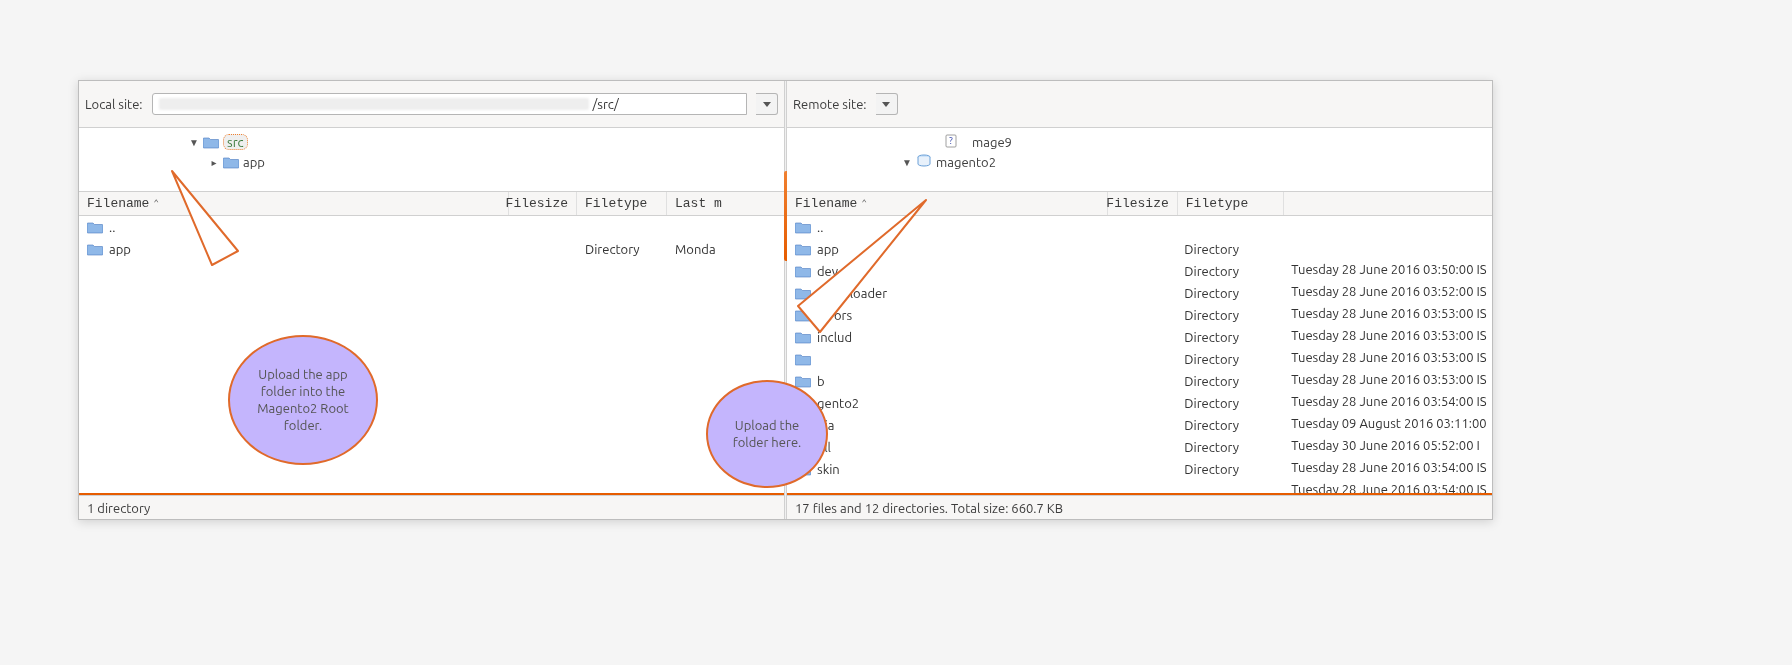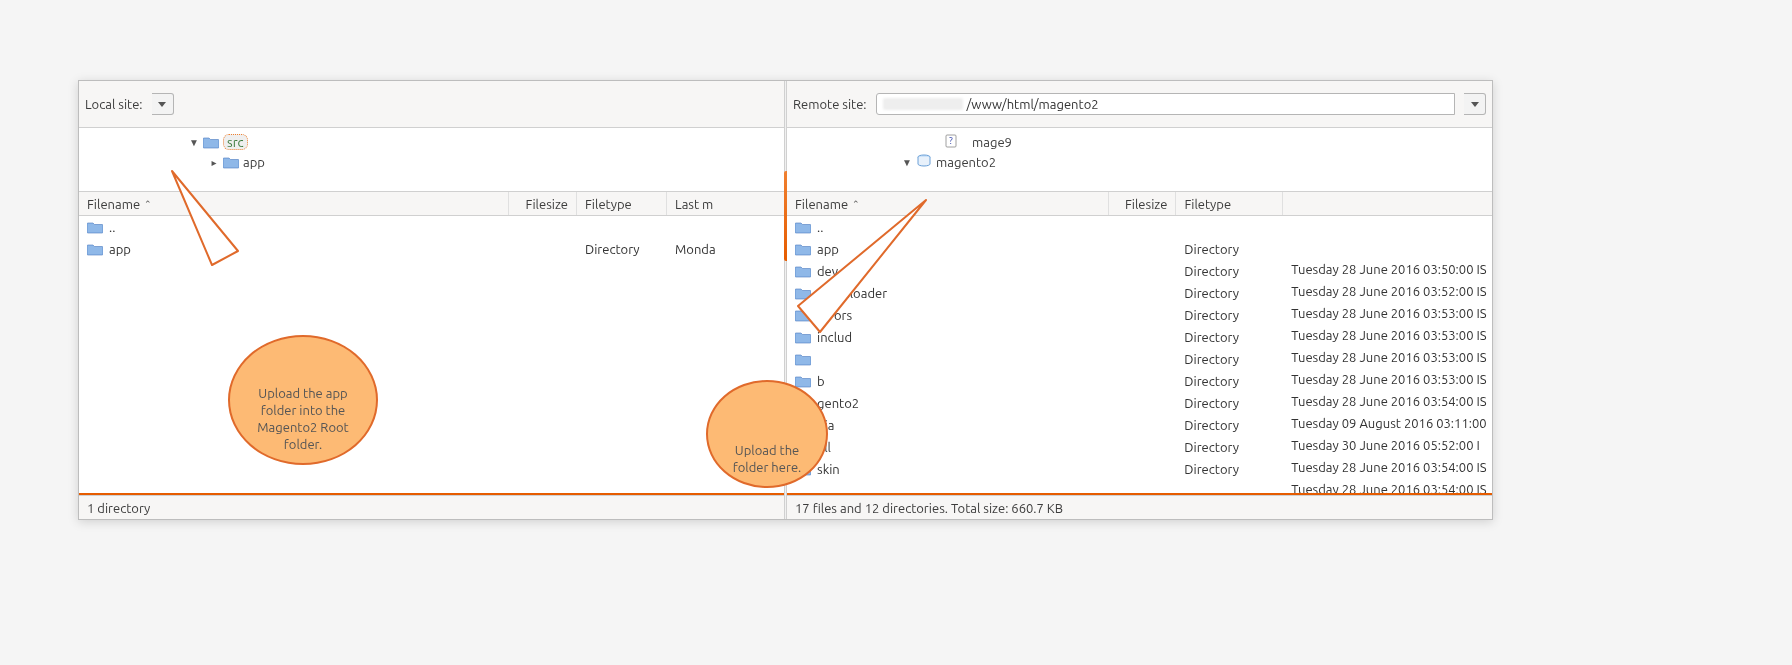--- a/index.html
+++ b/index.html
@@ -56,21 +56,21 @@
     background:#fff; font-size:13px; color:#3c3c3c;
   }
   .tree-row { display:flex; align-items:center; height:20px; gap:4px; padding-left:8px; }
   .tw { width:10px; text-align:center; color:#555; font-size:10px; cursor:pointer; }
   .tw.blank { visibility:hidden; }
   .folder-ico { width:16px; height:14px; display:inline-block; }
   .folder-ico svg { width:16px; height:14px; }
   .sel { background:#efefef; border:1px dotted #f08030; color:#5a3; padding:0 3px; border-radius:6px; }
   .sel span { color:#3c7a3c; }
   .cols {
-    display:flex; align-items:center; height:24px; background:#f7f6f5; border-bottom:1px solid #d0d0d0;
+    display:flex; align-items:center; height:24px; background:#f7f6f5; border-bottom:1px solid #d0d0d0;font-family:Liberation Mono, monospace;
   }
   .col { padding:0 8px; display:flex; align-items:center; gap:4px; color:#3c3c3c; border-right:1px solid #e0e0e0; height:100%; cursor:pointer; }
   .col.filesize { justify-content:flex-end; }
   .sort-caret { font-size:9px; color:#555; }
   .list { flex:1; overflow:hidden; background:#fff; position:relative; }
   .row { display:flex; align-items:center; height:22px; }
   .cell { padding:0 8px; white-space:nowrap; overflow:hidden; text-overflow:clip; }
   .cell.name { display:flex; align-items:center; gap:6px; color:#333; }
   .cell.ftype { color:#333; }
   .cell.mod { color:#333; }
@@ -81,22 +81,22 @@
   }
   .orange-bar {
     position:absolute; bottom:24px; left:0; right:0; height:2px; background:#e65c00;
   }
   .orange-bar.remote { right:0; }
   
   .callout {
     position:absolute; pointer-events:none;
   }
   .bubble {
-    border:2px solid #e06a2b; border-radius:50%; background:#fdba74;
-    display:flex; align-items:flex-end; justify-content:center;
+    border:2px solid #e06a2b; border-radius:50%; background:#c4b5fd;
+    display:flex; align-items:center; justify-content:center;
     text-align:center; color:#555; font-size:13px; line-height:1.3;
     padding:10px;
   }
   .callout svg { position:absolute; overflow:visible; }
   
   .local .col.name, .local .cell.name { width:430px; }
   .local .col.size, .local .cell.size { width:68px; }
   .local .col.ftype, .local .cell.ftype { width:90px; }
   .local .col.mod, .local .cell.mod { width:70px; }
   .local .cols { overflow:hidden; }
@@ -126,20 +126,24 @@
   <symbol id="sym-caret" viewBox="0 0 8 5">
       <polygon points="0,0 8,0 4,5"></polygon>
     </symbol>
 </svg>
 
 <div class="window">
 
   <div class="pane local">
     <div class="sitebar">
       <label>Local site:</label>
+      <div class="site-input">
+        <span class="blur" style="width:430px;"></span>
+        <span class="path">/src/</span>
+      </div>
       <div class="site-dd">
         <svg>
             <use href="#sym-caret"></use>
           </svg>
       </div>
     </div>
     <div class="tree" id="local-tree">
         <div class="tree-row" style="padding-left: 110px;">
           <span class="tw">▼</span>
           <span class="folder-ico"><svg>
@@ -190,24 +194,20 @@
       </div>
     <div class="orange-bar"></div>
     <div class="status">1 directory</div>
   </div>
 
   <div class="divider"></div>
 
   <div class="pane remote">
     <div class="sitebar">
       <label>Remote site:</label>
-      <div class="site-input">
-        <span class="blur"></span>
-        <span class="path">/www/html/magento2</span>
-      </div>
       <div class="site-dd">
         <svg>
             <use href="#sym-caret"></use>
           </svg>
       </div>
     </div>
     <div class="tree" id="remote-tree">
         <div class="tree-row" style="padding-left: 135px; gap: 12px;">
           <span class="tw blank">▸</span>
           <span class="unknown-ico"><svg>

